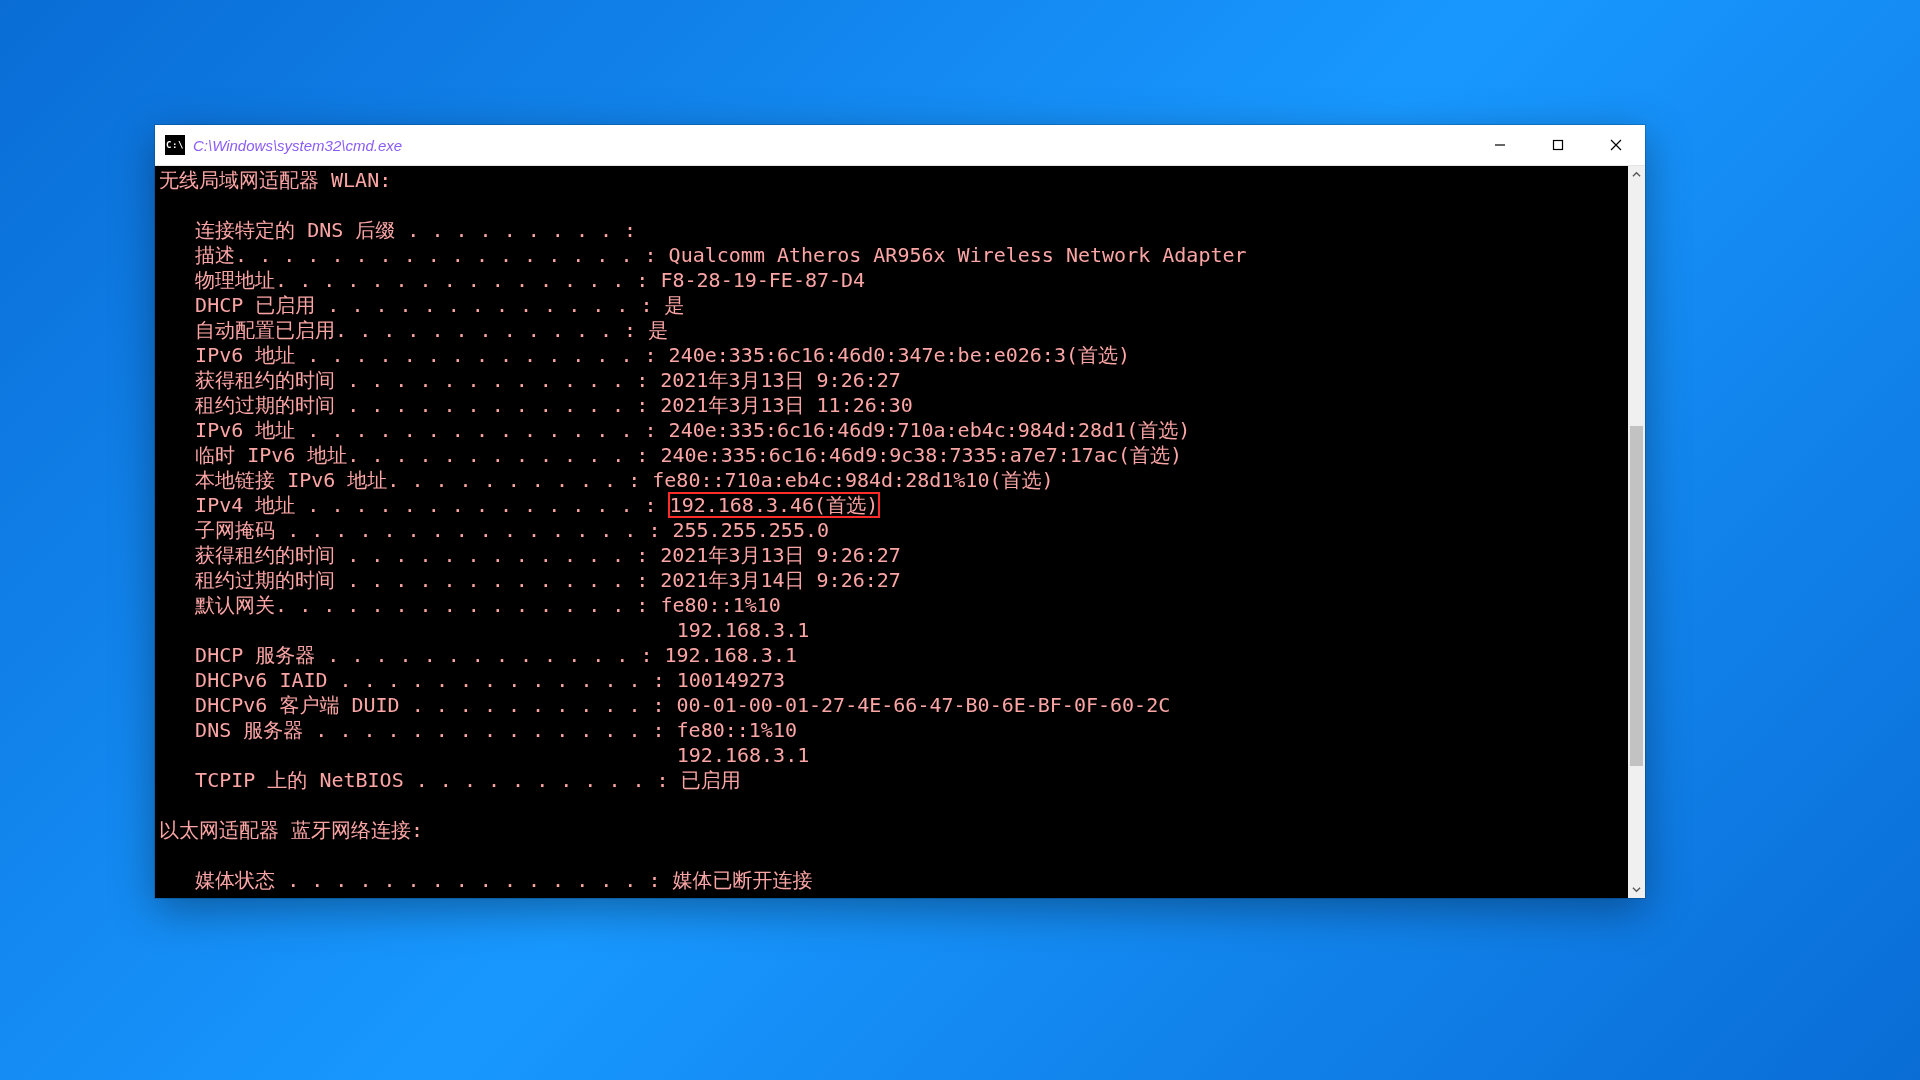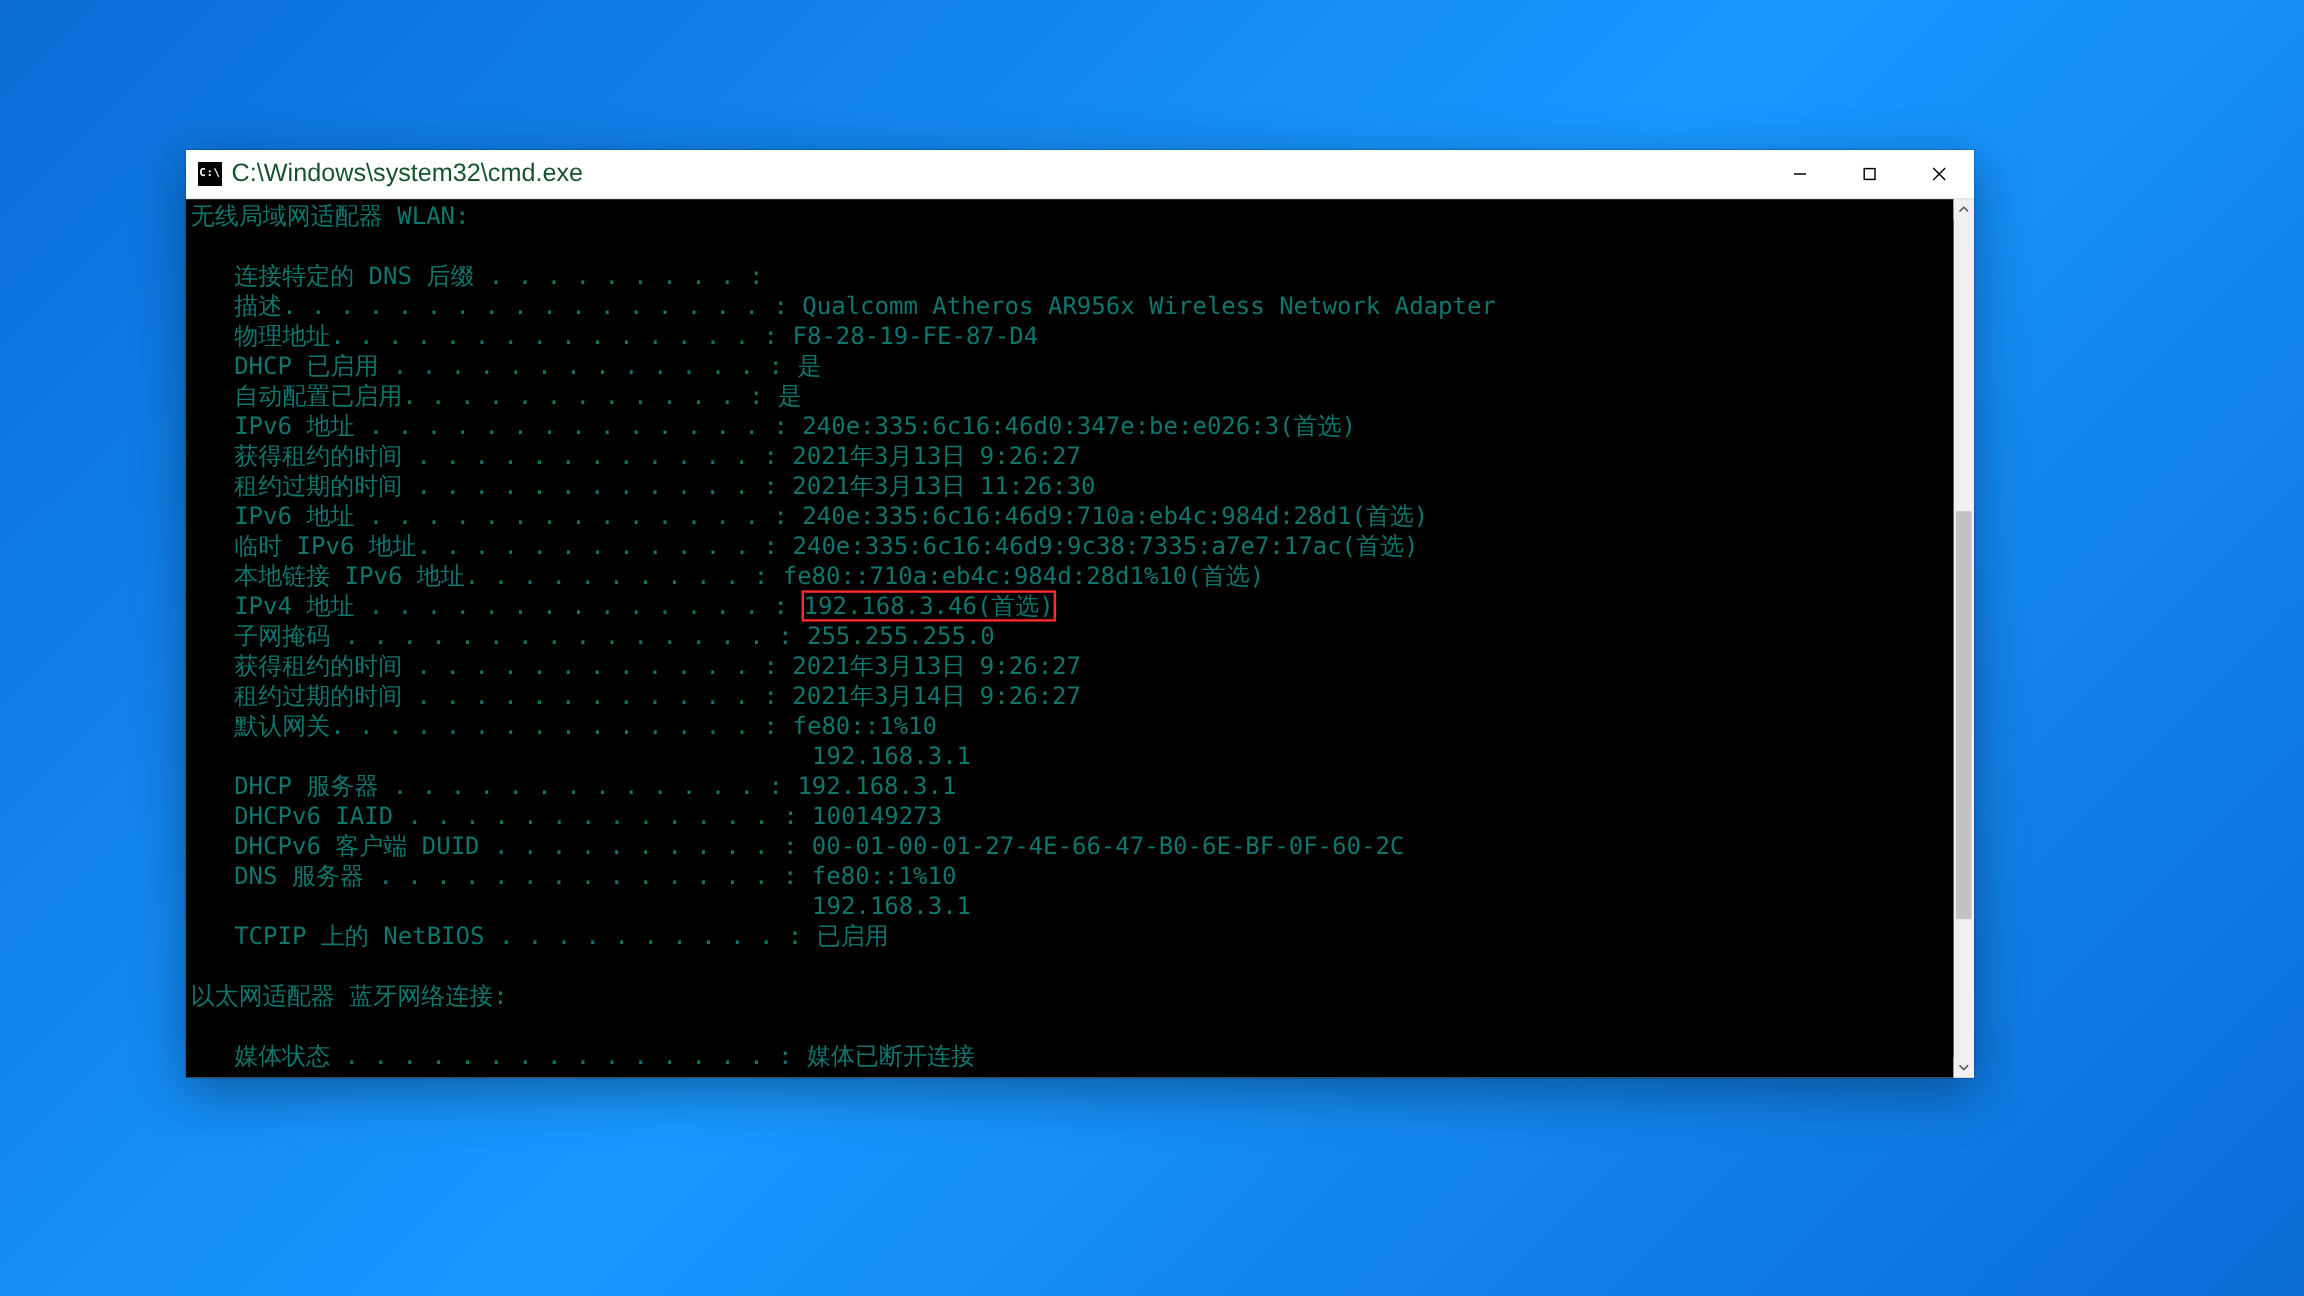--- a/index.html
+++ b/index.html
@@ -25,40 +25,41 @@
     user-select: none;
   }
   .titlebar .icon {
     width: 20px; height: 20px;
     margin: 0 8px 0 10px;
     background: #000;
     display:flex;align-items:center;justify-content:center;
     color:#fff;font:700 9px/1 Consolas,monospace;letter-spacing:.5px;
   }
   .titlebar .title {
-    font-size: 21px; color: #14532d;
+    font-size: 15px; color: #8b5cf6;
     flex:0 0 auto;
+    font-style:italic;
   }
   .titlebar .spacer { flex:1; }
   .winbtn {
     width: 58px; height: 40px;
     display:flex;align-items:center;justify-content:center;
     color:#000;
   }
   .winbtn svg { width:12px; height:12px; }
 
   .client {
     flex:1; position:relative;
     background:#000;
     display:flex;
   }
   .term {
     flex:1;
     padding: 2px 4px;
-    color:#0f766e;
+    color:#fca5a5;
     font: 400 20px/25px "NSimSun","SimSun","Consolas",monospace;
     white-space: pre;
     overflow:hidden;
   }
   .term .row { height:25px; }
   .term .hl {
     outline: 2px solid #ff2a2a;
     outline-offset: -1px;
     padding: 0 1px;
     text-align: center;

